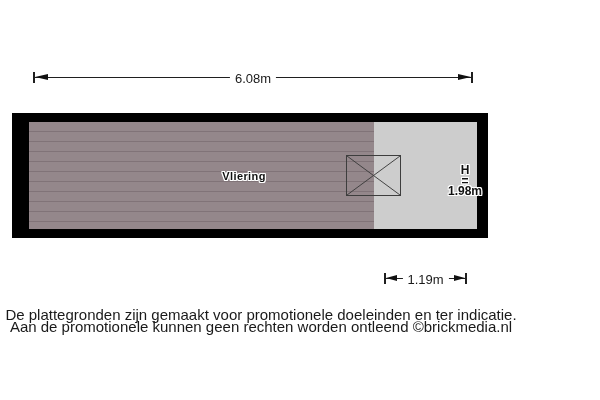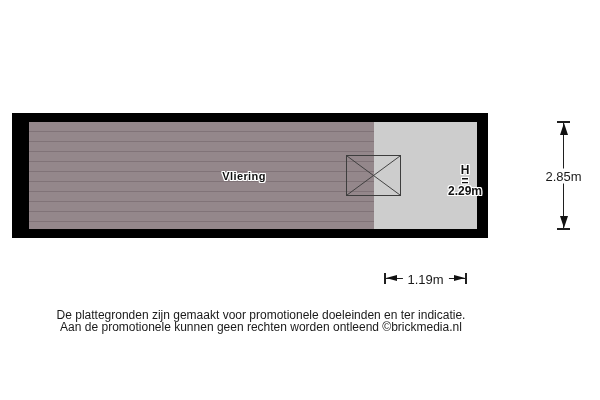--- a/index.html
+++ b/index.html
@@ -60,56 +60,56 @@
   .dim-depth{left:557px;top:121px;width:13px;height:109px;}
   .dim-depth .line-v{position:absolute;left:6px;top:0;bottom:0;width:1px;background:#1f1f1f;}
   .dim-depth .tick-h{position:absolute;left:0;width:13px;height:2px;background:#1f1f1f;}
   .dim-depth .arr-u{position:absolute;left:2.5px;top:2px;width:0;height:0;
     border-left:4px solid transparent;border-right:4px solid transparent;border-bottom:12px solid #111;}
   .dim-depth .arr-d{position:absolute;left:2.5px;bottom:2px;width:0;height:0;
     border-left:4px solid transparent;border-right:4px solid transparent;border-top:12px solid #111;}
   
   .footer{
     position:absolute;left:261px;top:309px;transform:translateX(-50%);
-    text-align:center;font-size:12px;line-height:12px;color:#1a1a1a;white-space:nowrap;
+    text-align:center;font-size:15px;line-height:12px;color:#1a1a1a;white-space:nowrap;
   }
 </style>
 </head>
 <body>
 
 <div class="canvas">
 
+  <div class="dim dim-width">
+    <div class="line-h"></div>
+    <div class="tick-v" style="left:0;"></div>
+    <div class="tick-v" style="right:0;"></div>
+    <div class="arr-l"></div>
+    <div class="arr-r"></div>
+    <span class="lbl">6.08m</span>
+  </div>
 
   <div class="room">
     <div class="floor-planks"></div>
   </div>
 
   <div class="hatch">
     <svg viewBox="0 0 55 41" preserveAspectRatio="none">
       <line x1="0" y1="0" x2="55" y2="41" stroke="#3d3d3d" stroke-width="1"></line>
       <line x1="55" y1="0" x2="0" y2="41" stroke="#3d3d3d" stroke-width="1"></line>
     </svg>
   </div>
 
   <span class="room-label halo">Vliering</span>
 
   <div class="height-label halo">
     <span>H</span>
     <span>=</span>
-    <span>2.29m</span>
+    <span>1.98m</span>
   </div>
 
-  <div class="dim dim-depth">
-    <div class="line-v"></div>
-    <div class="tick-h" style="top:0;"></div>
-    <div class="tick-h" style="bottom:0;"></div>
-    <div class="arr-u"></div>
-    <div class="arr-d"></div>
-    <span class="lbl">2.85m</span>
-  </div>
 
   <div class="dim dim-seg">
     <div class="line-h"></div>
     <div class="tick-v" style="left:0;"></div>
     <div class="tick-v" style="right:0;"></div>
     <div class="arr-l"></div>
     <div class="arr-r"></div>
     <span class="lbl">1.19m</span>
   </div>
 

